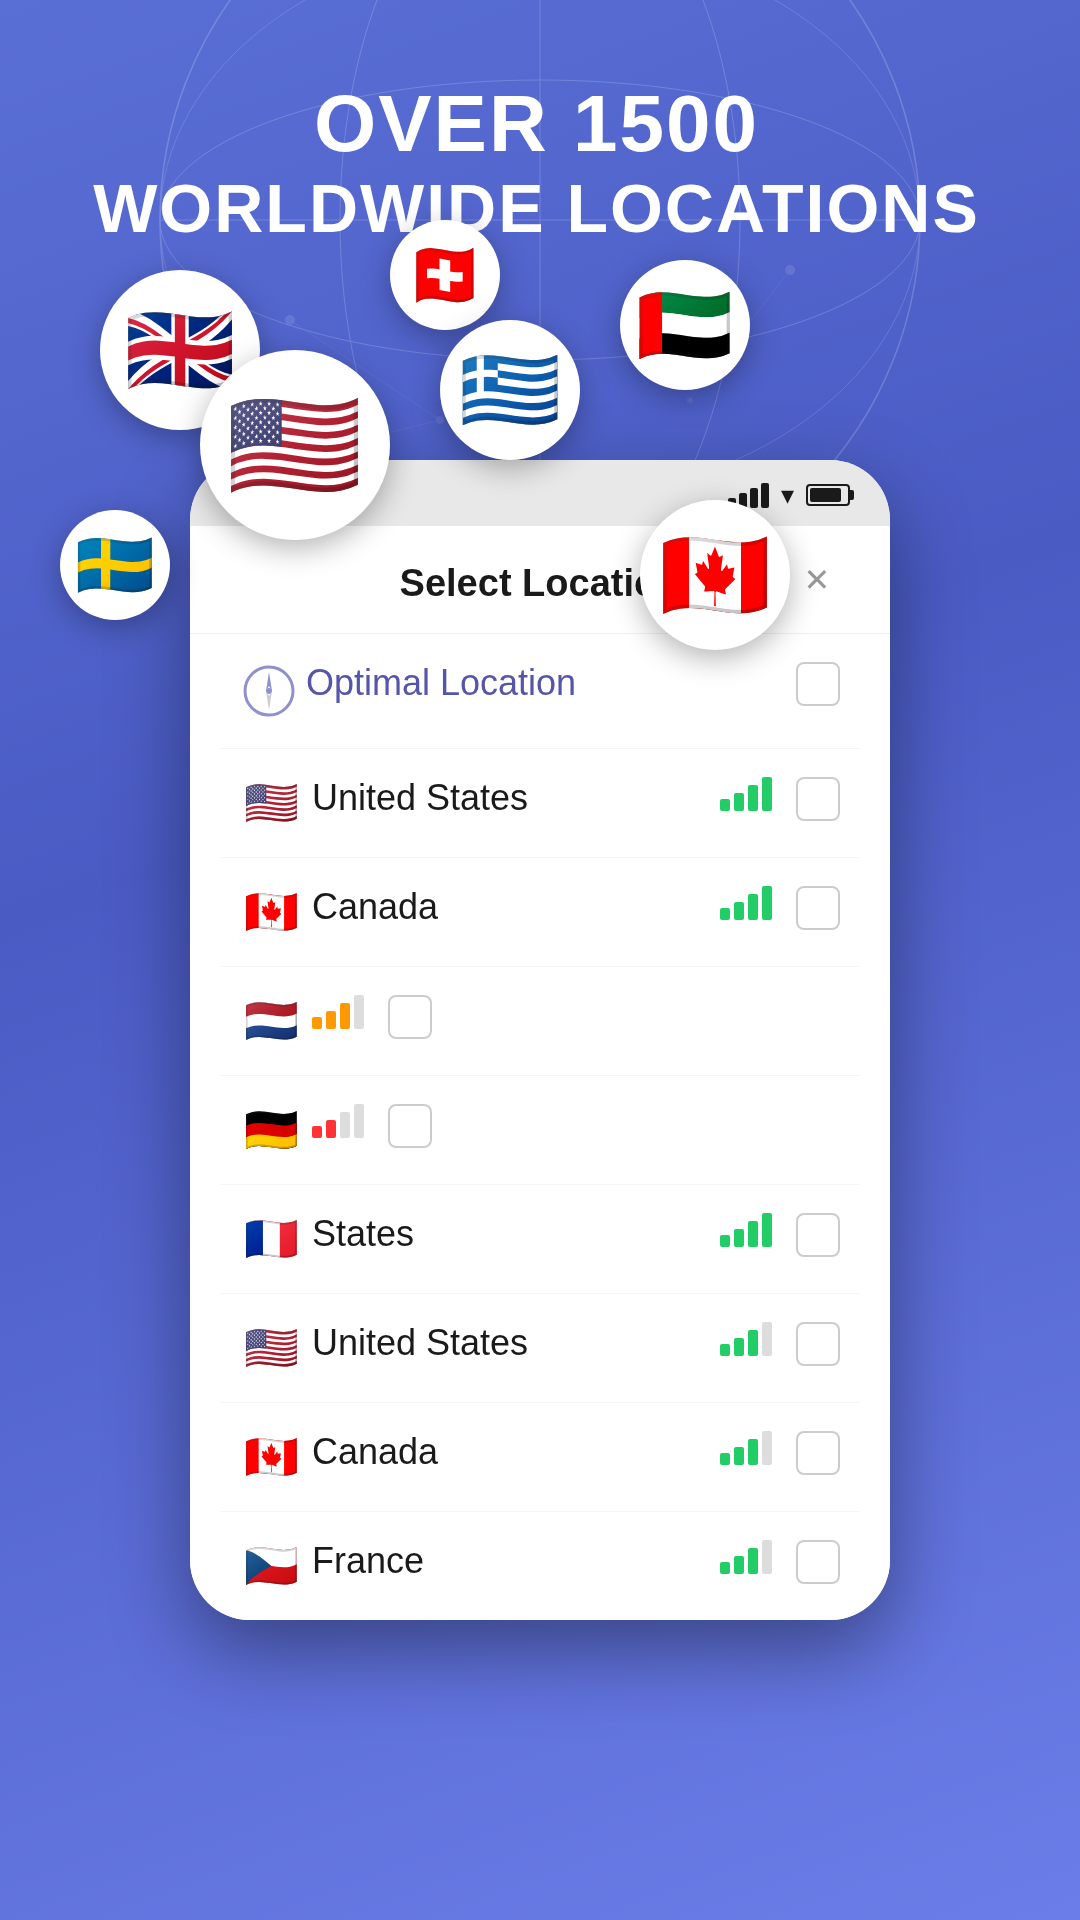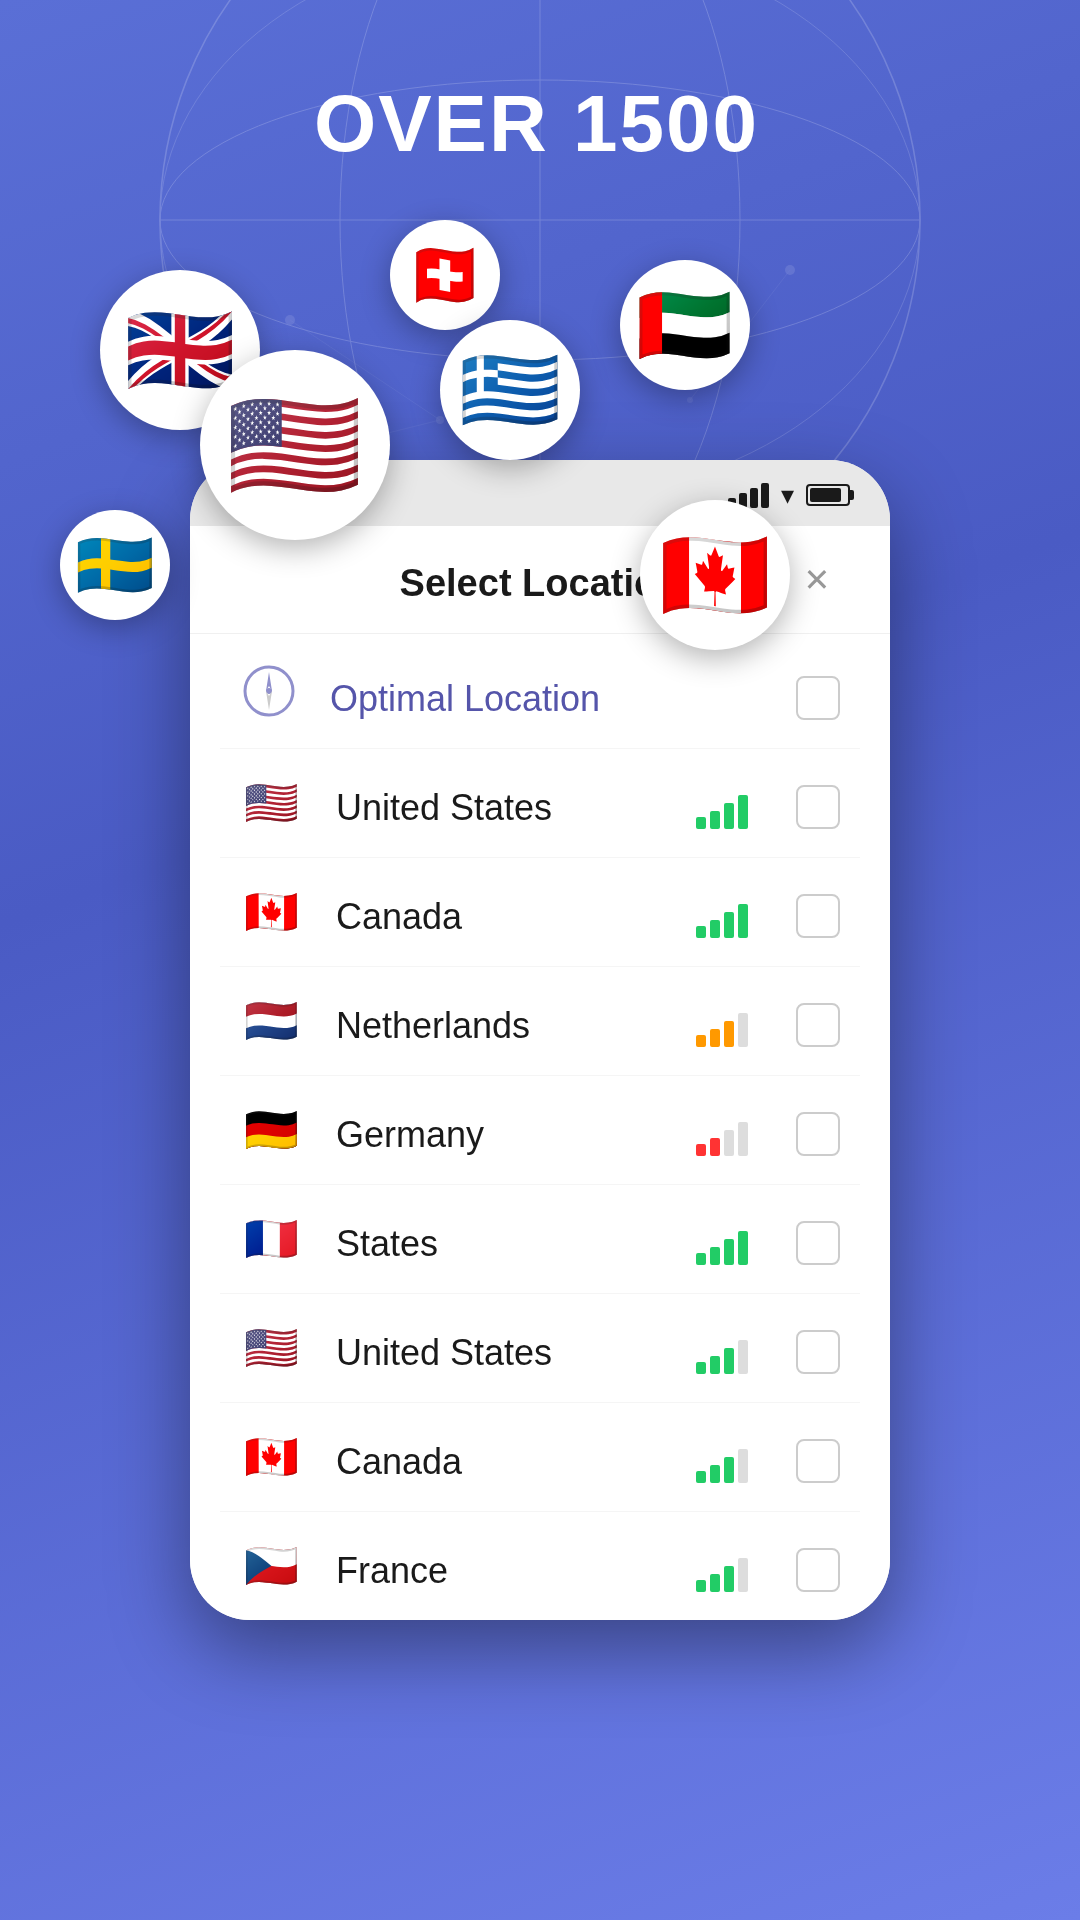--- a/index.html
+++ b/index.html
@@ -173,24 +173,24 @@
       font-size: 32px;
     }
 
     
     .location-list {
       padding: 0 30px;
     }
 
     .location-item {
       display: flex;
-      align-items: flex-end;
+      align-items: flex-start;
       padding: 28px 20px;
       border-bottom: 1px solid #f5f5f5;
-      gap: 32px;
+      gap: 8px;
     }
 
     
     .compass-icon {
       width: 58px;
       height: 58px;
       flex-shrink: 0;
       display: flex;
       align-items: center;
       justify-content: center;
@@ -263,20 +263,21 @@
     <circle cx="700" cy="350" r="5" fill="white" opacity="0.6"></circle>
     <circle cx="600" cy="480" r="3" fill="white" opacity="0.4"></circle>
     <line x1="200" y1="400" x2="350" y2="500" stroke="white" stroke-width="1" opacity="0.3"></line>
     <line x1="150" y1="550" x2="350" y2="500" stroke="white" stroke-width="1" opacity="0.3"></line>
     <line x1="700" y1="350" x2="600" y2="480" stroke="white" stroke-width="1" opacity="0.3"></line>
   </svg>
 </div>
 
 <div class="header-title">
   <div class="line1">OVER 1500</div>
+  <div class="line2">WORLDWIDE LOCATIONS</div>
 </div>
 
 <div class="flag-circle" style="width:160px;height:160px;top:270px;left:100px;font-size:90px;display:flex;align-items:center;justify-content:center;background:white;">🇬🇧</div>
 <div class="flag-circle" style="width:110px;height:110px;top:220px;left:390px;font-size:64px;display:flex;align-items:center;justify-content:center;background:white;">🇨🇭</div>
 <div class="flag-circle" style="width:190px;height:190px;top:350px;left:200px;font-size:110px;display:flex;align-items:center;justify-content:center;background:white;">🇺🇸</div>
 <div class="flag-circle" style="width:140px;height:140px;top:320px;left:440px;font-size:82px;display:flex;align-items:center;justify-content:center;background:white;">🇬🇷</div>
 <div class="flag-circle" style="width:130px;height:130px;top:260px;left:620px;font-size:78px;display:flex;align-items:center;justify-content:center;background:white;">🇦🇪</div>
 <div class="flag-circle" style="width:110px;height:110px;top:510px;left:60px;font-size:64px;display:flex;align-items:center;justify-content:center;background:white;">🇸🇪</div>
 <div class="flag-circle" style="width:150px;height:150px;top:500px;left:640px;font-size:90px;display:flex;align-items:center;justify-content:center;background:white;">🇨🇦</div>
 
@@ -339,33 +340,31 @@
           <span></span>
             <span></span>
             <span></span>
             <span></span>
         </div>
         <div class="checkbox"></div>
       </div>
 
       <div class="location-item">
         <div style="font-size:44px;width:64px;text-align:center;">🇳🇱</div>
-        <span class="location-name">Netherlands</span>
         <div class="signal-strength signal-orange">
           <span></span>
             <span></span>
             <span></span>
             <span></span>
         </div>
         <div class="checkbox"></div>
       </div>
 
       <div class="location-item">
         <div style="font-size:44px;width:64px;text-align:center;">🇩🇪</div>
-        <span class="location-name">Germany</span>
         <div class="signal-strength signal-red">
           <span></span>
             <span></span>
             <span></span>
             <span></span>
         </div>
         <div class="checkbox"></div>
       </div>
 
       <div class="location-item">

